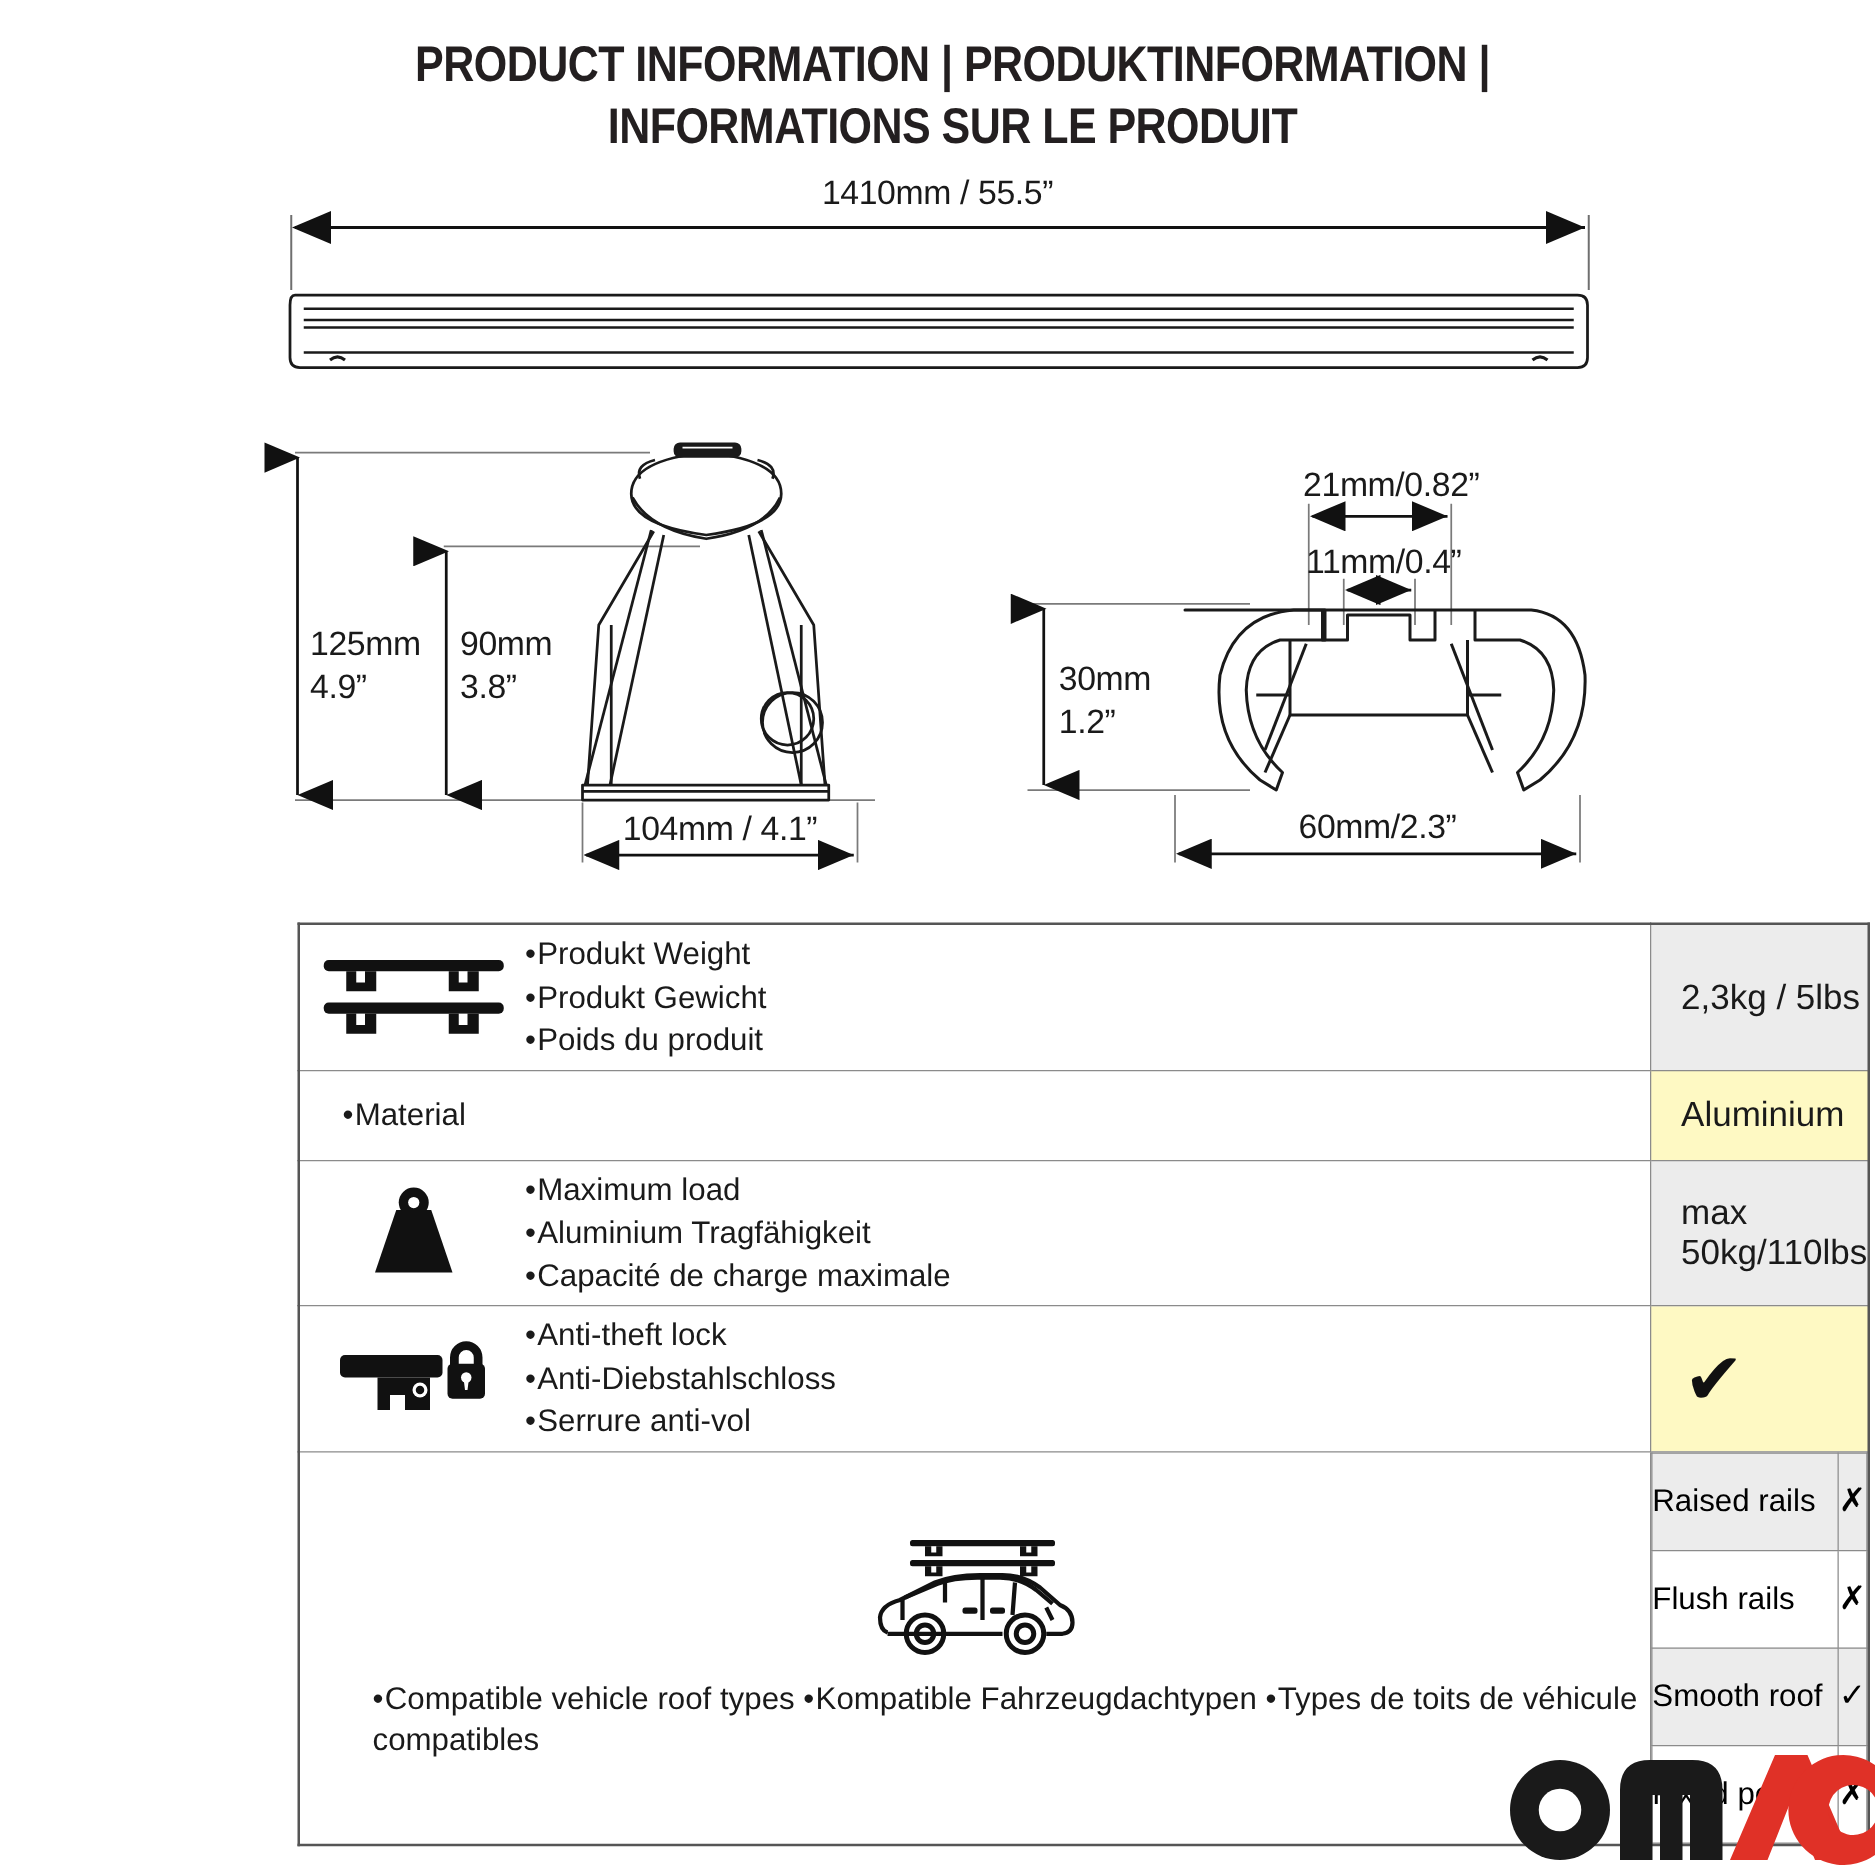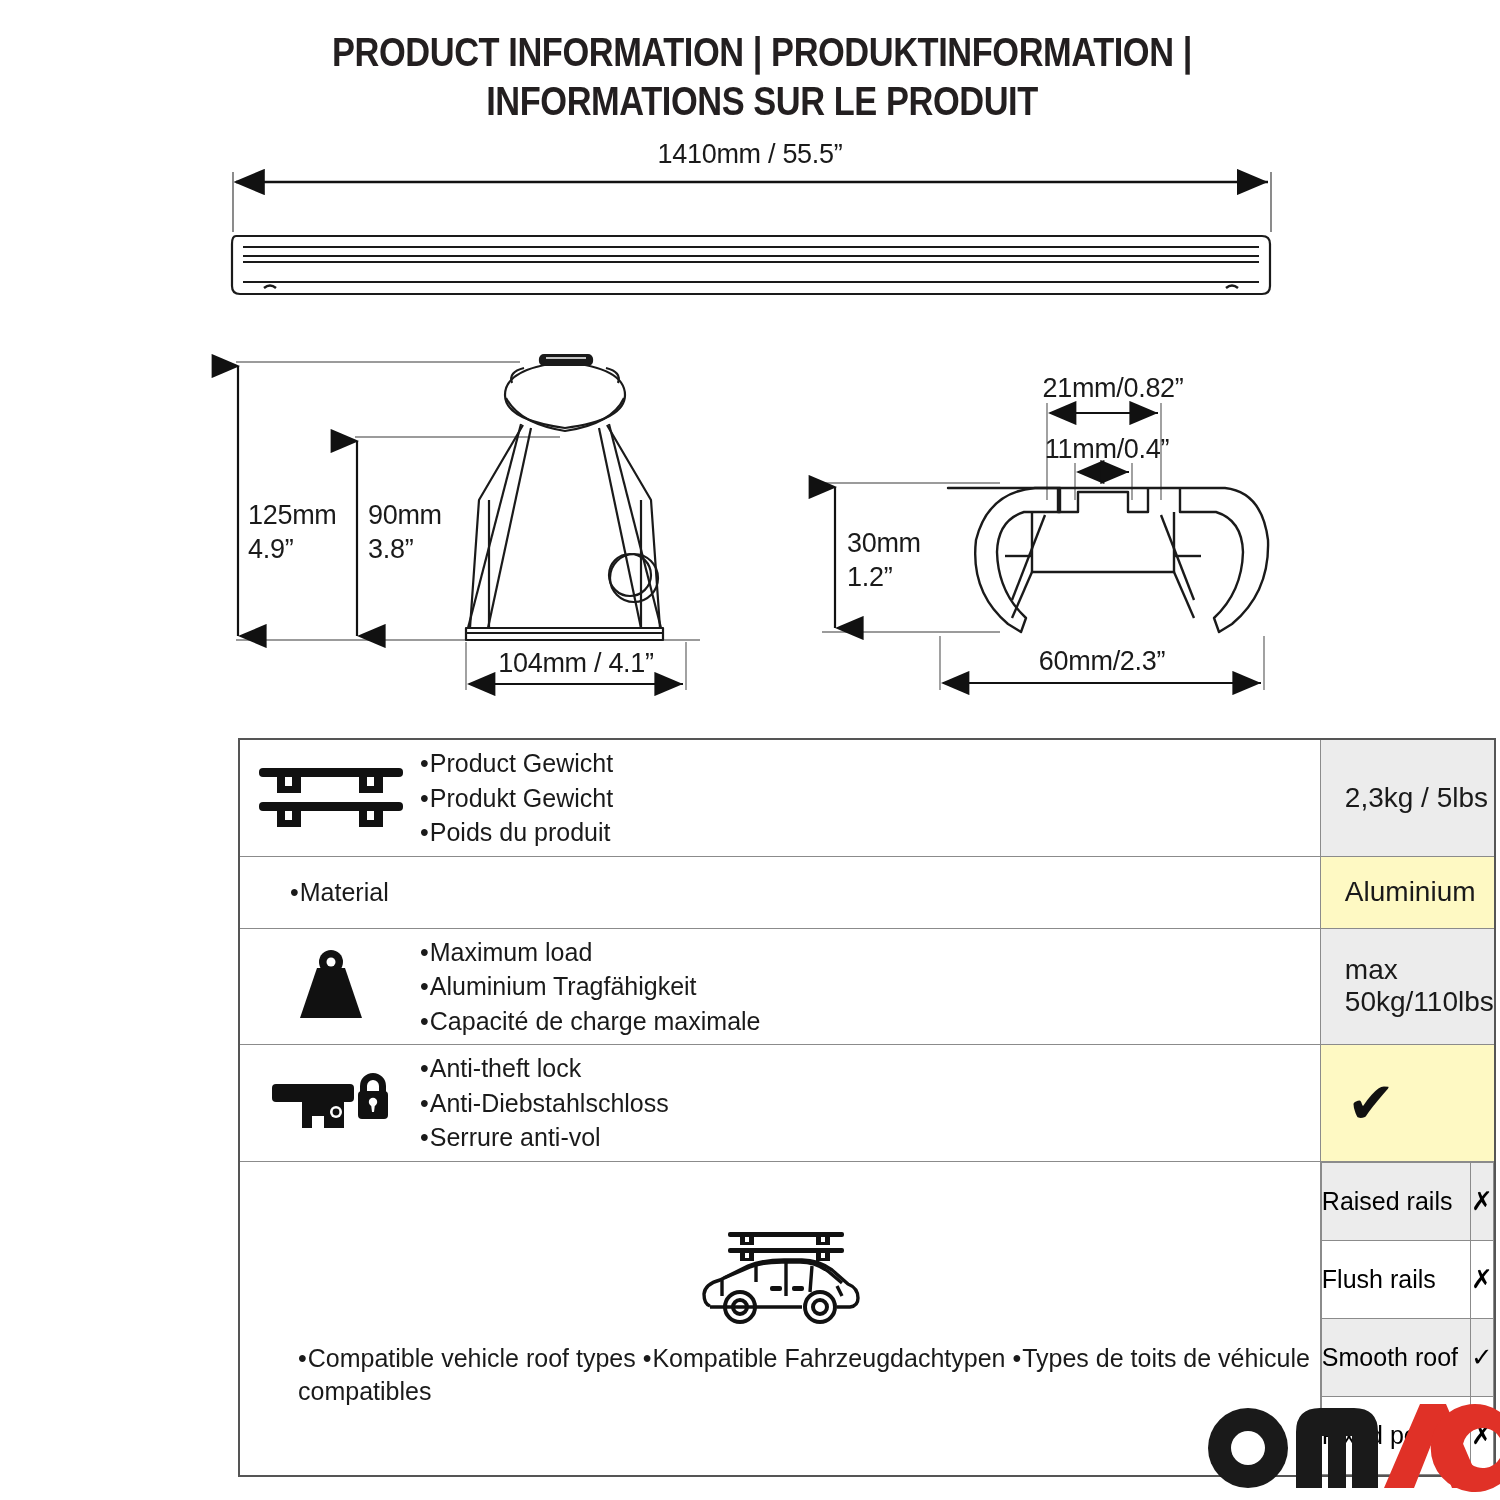--- a/index.html
+++ b/index.html
@@ -104,21 +104,21 @@
   .check-big {
     font-size: 58px;
     line-height: 1;
     padding-left: 26px;
     color: #111;
     font-family: "DejaVu Sans", sans-serif;
     font-weight: bold;
   }
 
   
-  .material-row .label-list { padding-left: 50px; }
+  .material-row .label-list { padding-left: 34px; }
 
   
   .roof-left {
     display: flex;
     flex-direction: column;
     align-items: center;
     padding: 14px 10px 16px 10px;
   }
   .roof-left .roof-labels {
     font-size: 25px;
@@ -322,21 +322,21 @@
               <rect x="112" y="15" width="7" height="9" fill="#fff"></rect>
               <rect x="4" y="40" width="144" height="9" rx="4"></rect>
               <rect x="22" y="49" width="24" height="16"></rect>
               <rect x="30" y="49" width="7" height="9" fill="#fff"></rect>
               <rect x="104" y="49" width="24" height="16"></rect>
               <rect x="112" y="49" width="7" height="9" fill="#fff"></rect>
             </g>
           </svg>
         </div>
         <div class="label-list">
-          <span class="bullet-line">Product Gewicht</span>
+          <span class="bullet-line">Produkt Weight</span>
           <span class="bullet-line">Produkt Gewicht</span>
           <span class="bullet-line">Poids du produit</span>
         </div>
       </div>
     </td>
     <td class="cell-right">
       <div class="value-text">2,3kg / 5lbs</div>
     </td>
   </tr>
 

